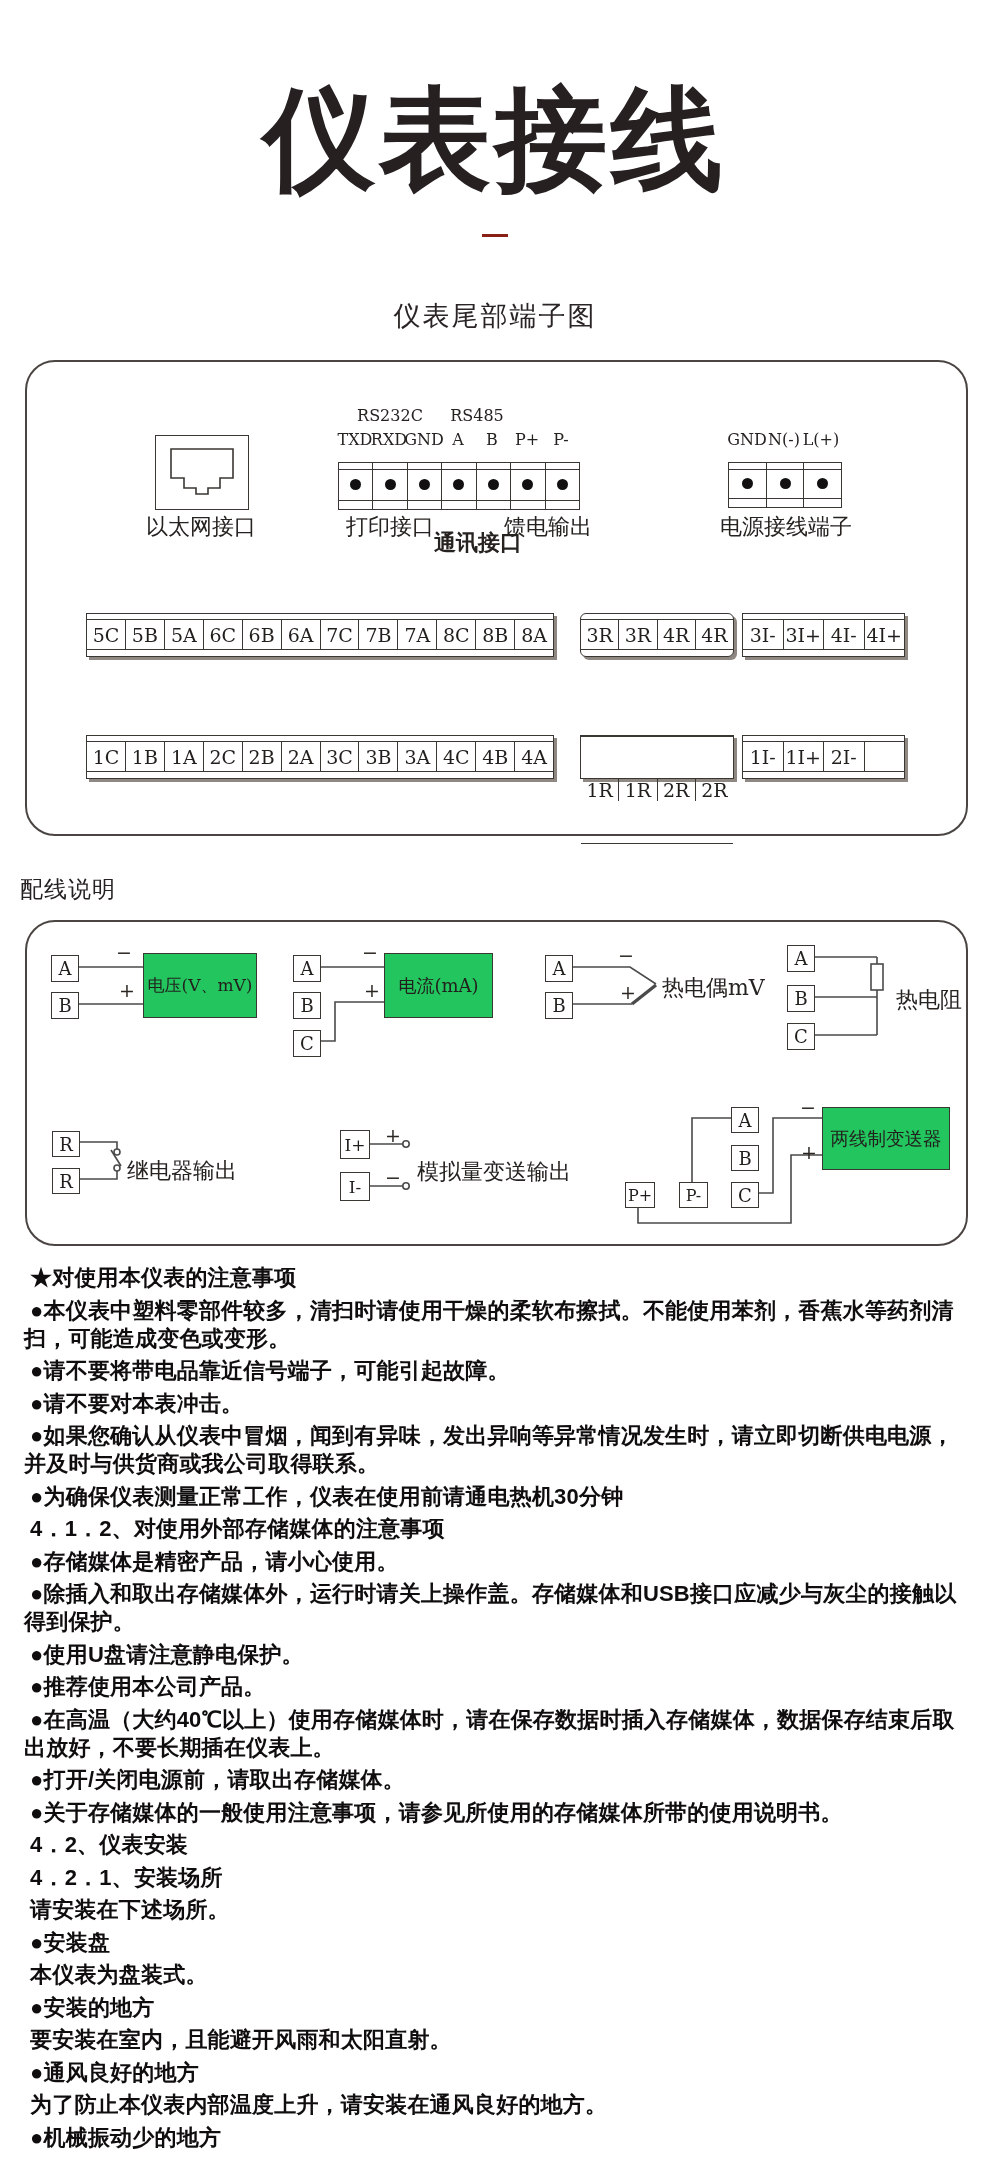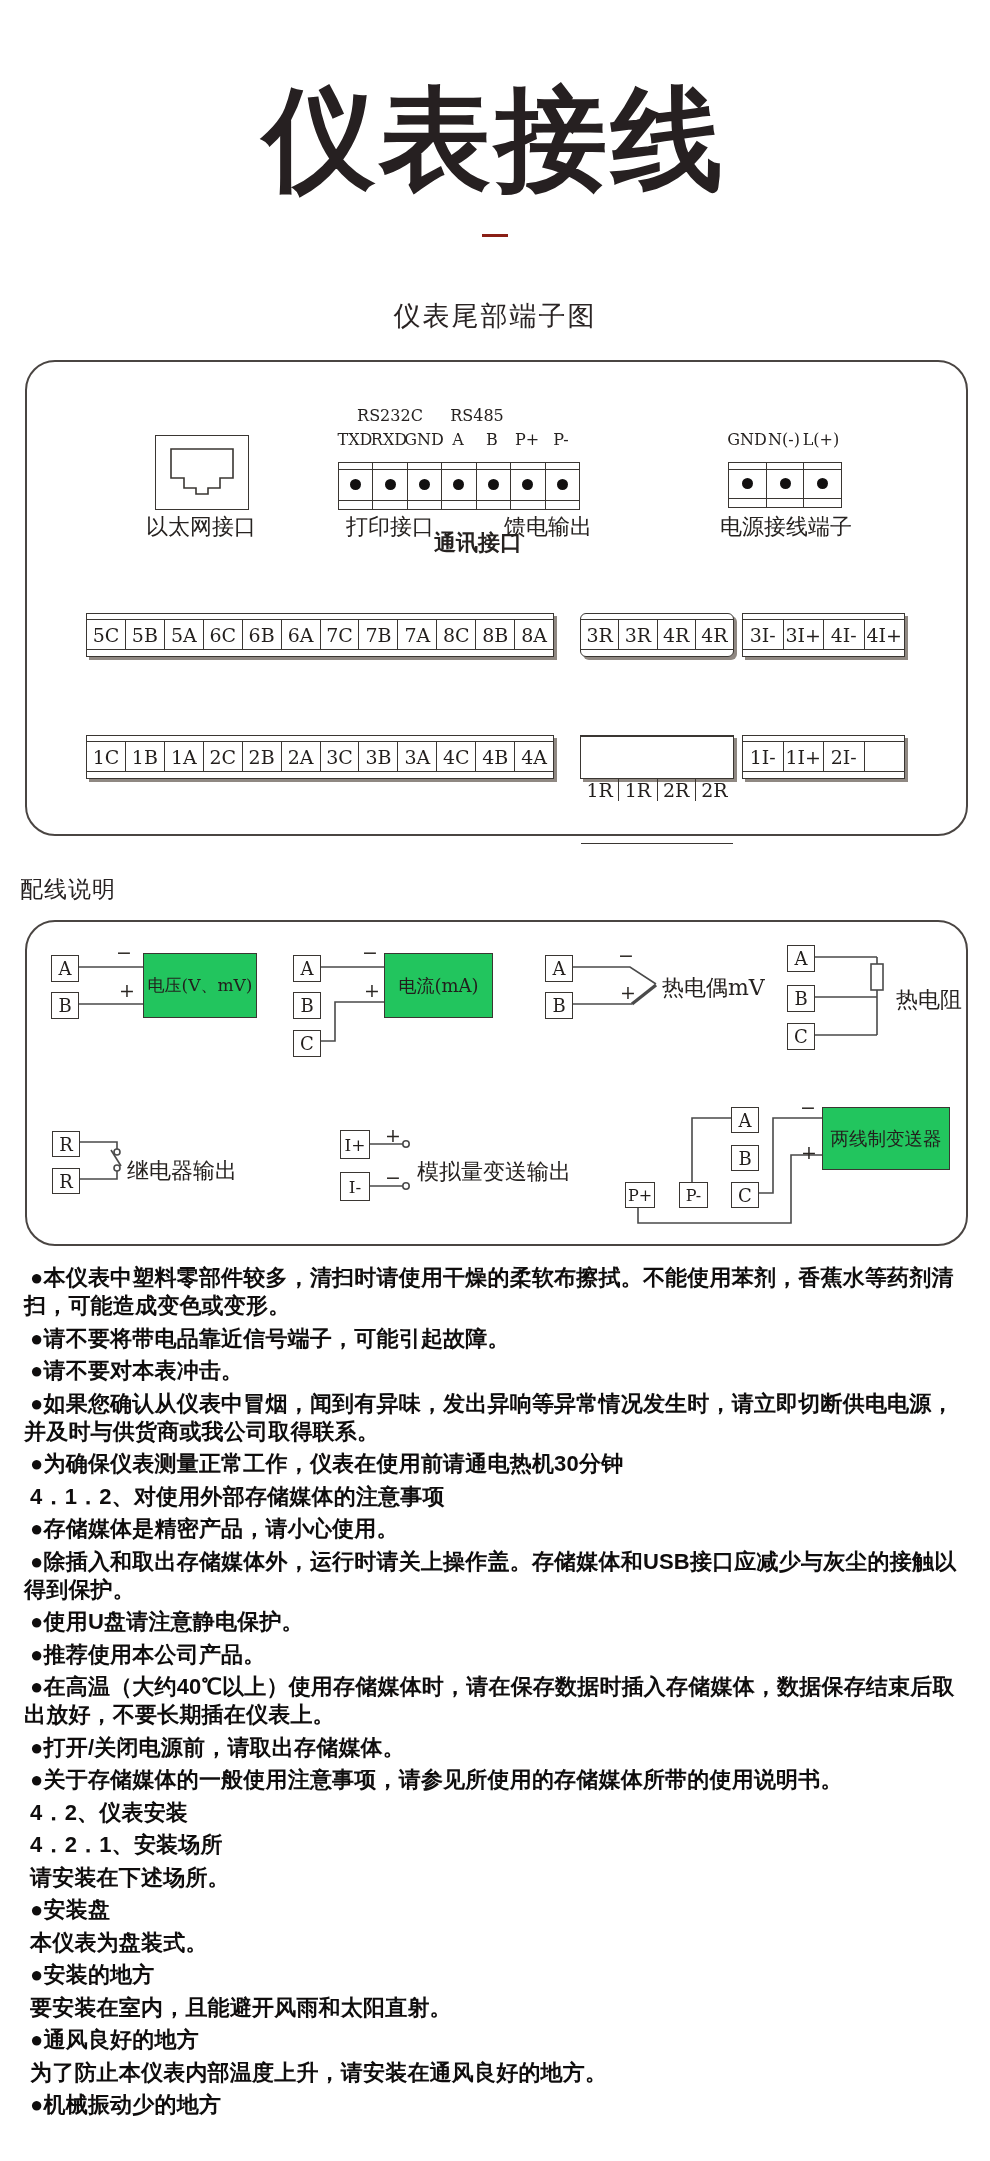--- a/index.html
+++ b/index.html
@@ -270,20 +270,21 @@
   <div class="abs tbox" style="left:731px;top:1107px;height:24px;">A</div>
   <div class="abs tbox" style="left:731px;top:1145px;height:24px;">B</div>
   <div class="abs tbox" style="left:731px;top:1182px;height:24px;">C</div>
   <div class="abs tbox" style="left:625px;top:1182px;width:28px;height:24px;font-size:16px;">P+</div>
   <div class="abs tbox" style="left:679px;top:1182px;width:27px;height:24px;font-size:16px;">P-</div>
   <div class="abs sign" style="left:800px;top:1096px;">−</div>
   <div class="abs sign" style="left:801px;top:1141px;">+</div>
   <div class="abs bigbox" style="left:822px;top:1107px;width:126px;height:61px;font-size:18.5px;">两线制变送器</div>
 
   <div class="abs notes">
+    <p class="note">★对使用本仪表的注意事项</p>
     <p class="note">●本仪表中塑料零部件较多，清扫时请使用干燥的柔软布擦拭。不能使用苯剂，香蕉水等药剂清扫，可能造成变色或变形。</p>
     <p class="note">●请不要将带电品靠近信号端子，可能引起故障。</p>
     <p class="note">●请不要对本表冲击。</p>
     <p class="note">●如果您确认从仪表中冒烟，闻到有异味，发出异响等异常情况发生时，请立即切断供电电源，并及时与供货商或我公司取得联系。</p>
     <p class="note">●为确保仪表测量正常工作，仪表在使用前请通电热机30分钟</p>
     <p class="note">4．1．2、对使用外部存储媒体的注意事项</p>
     <p class="note">●存储媒体是精密产品，请小心使用。</p>
     <p class="note">●除插入和取出存储媒体外，运行时请关上操作盖。存储媒体和USB接口应减少与灰尘的接触以得到保护。</p>
     <p class="note">●使用U盘请注意静电保护。</p>
     <p class="note">●推荐使用本公司产品。</p>

